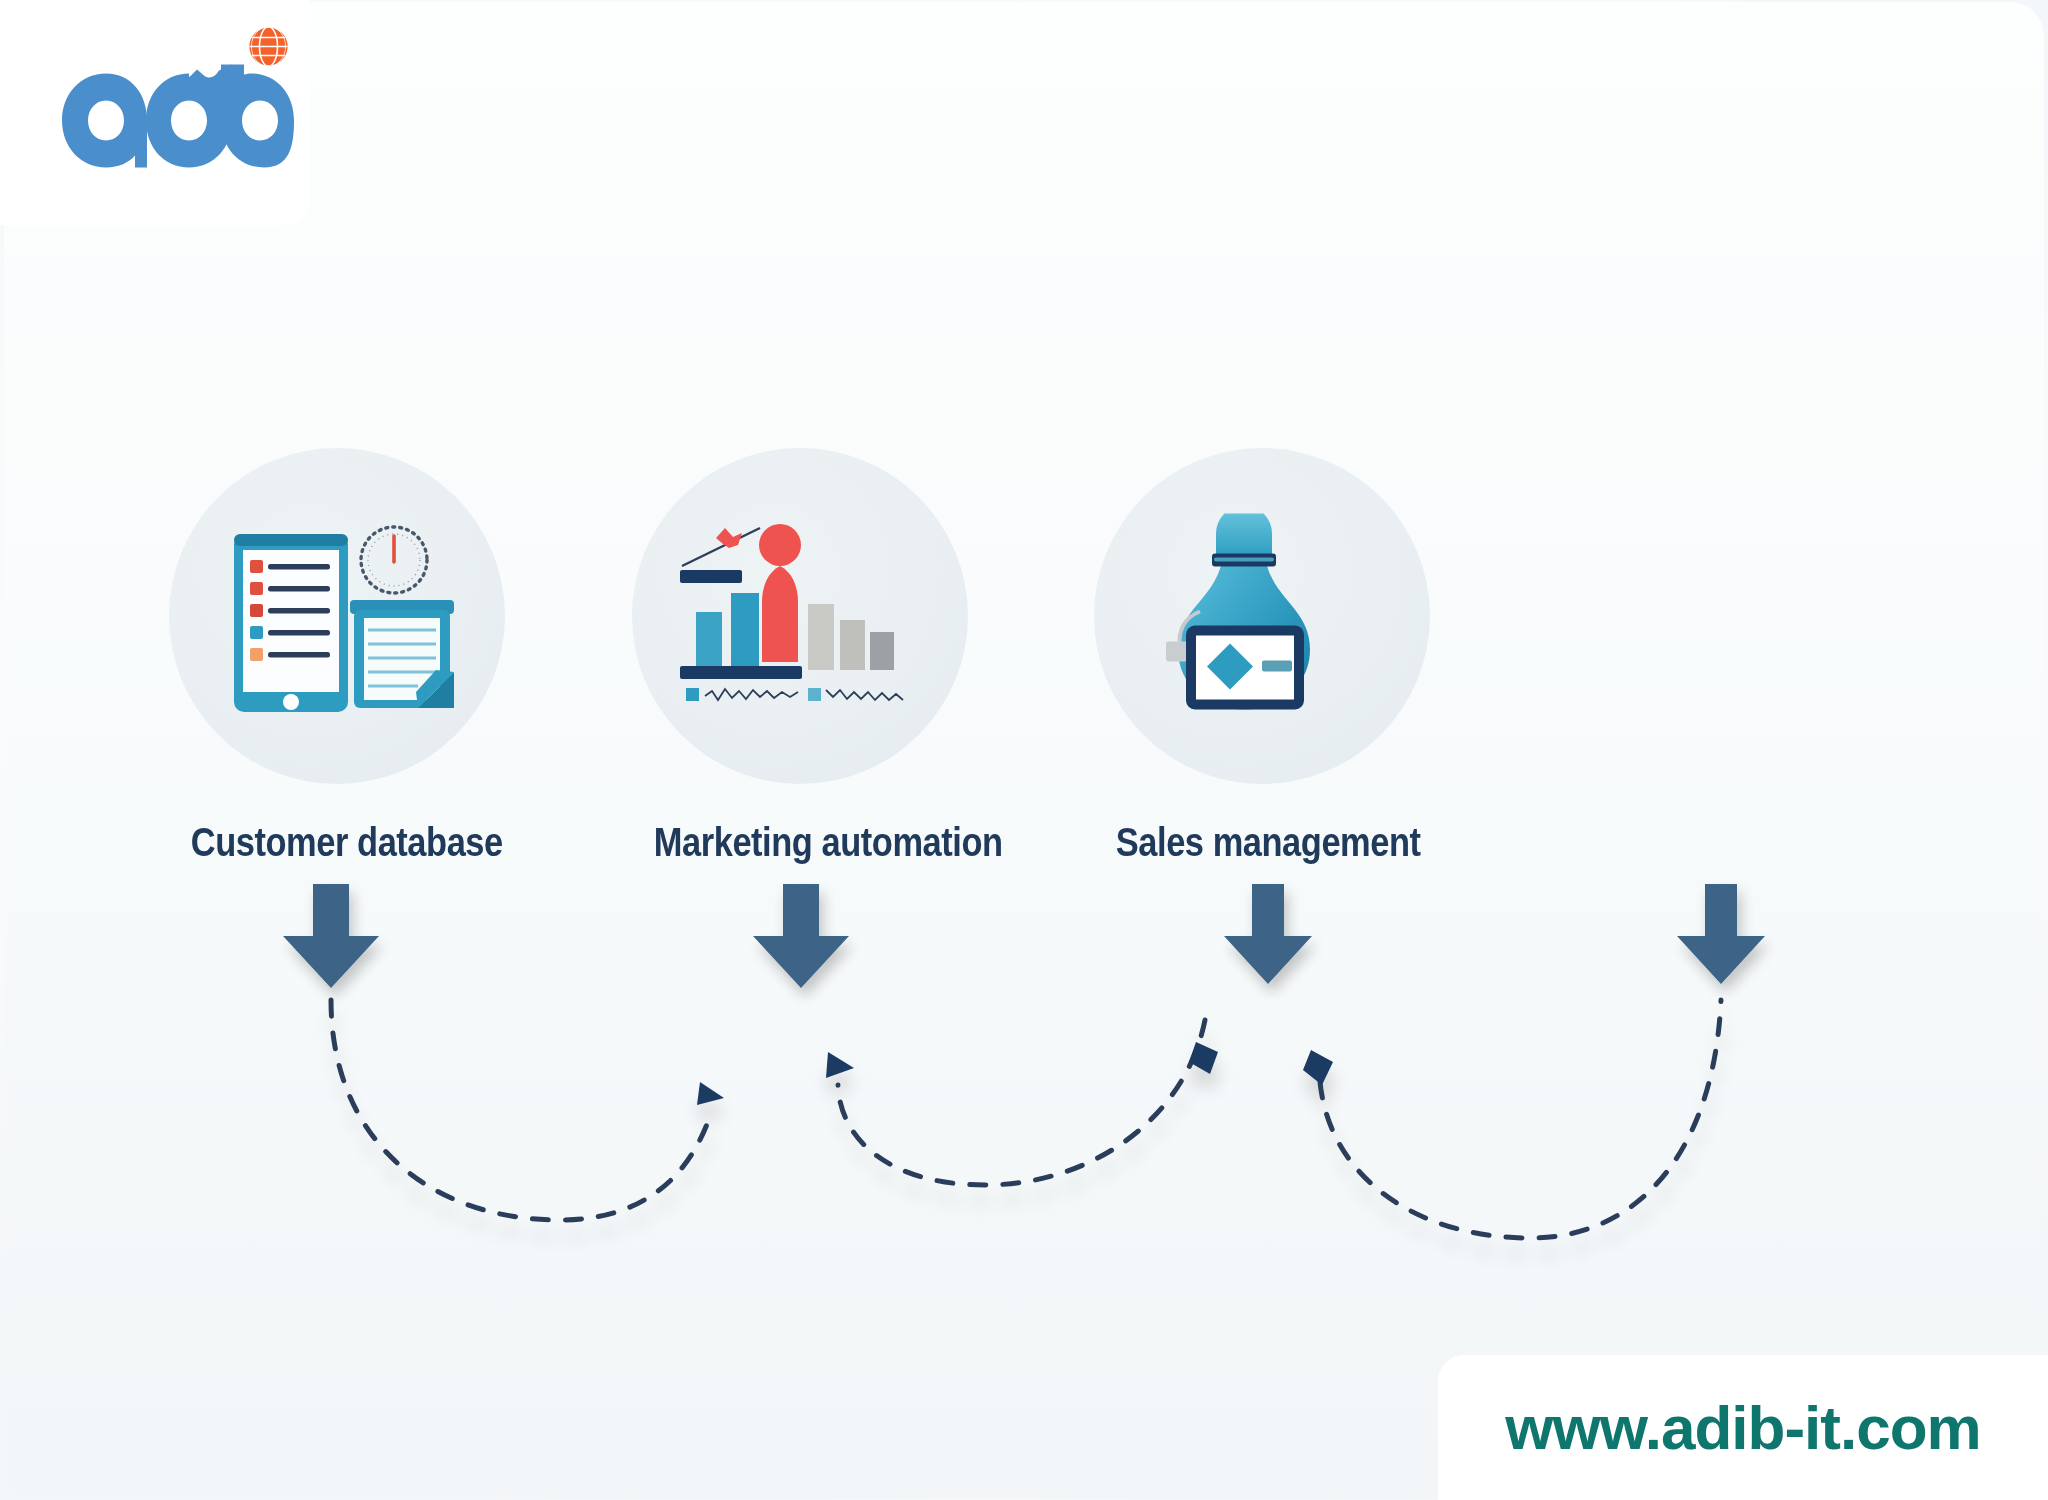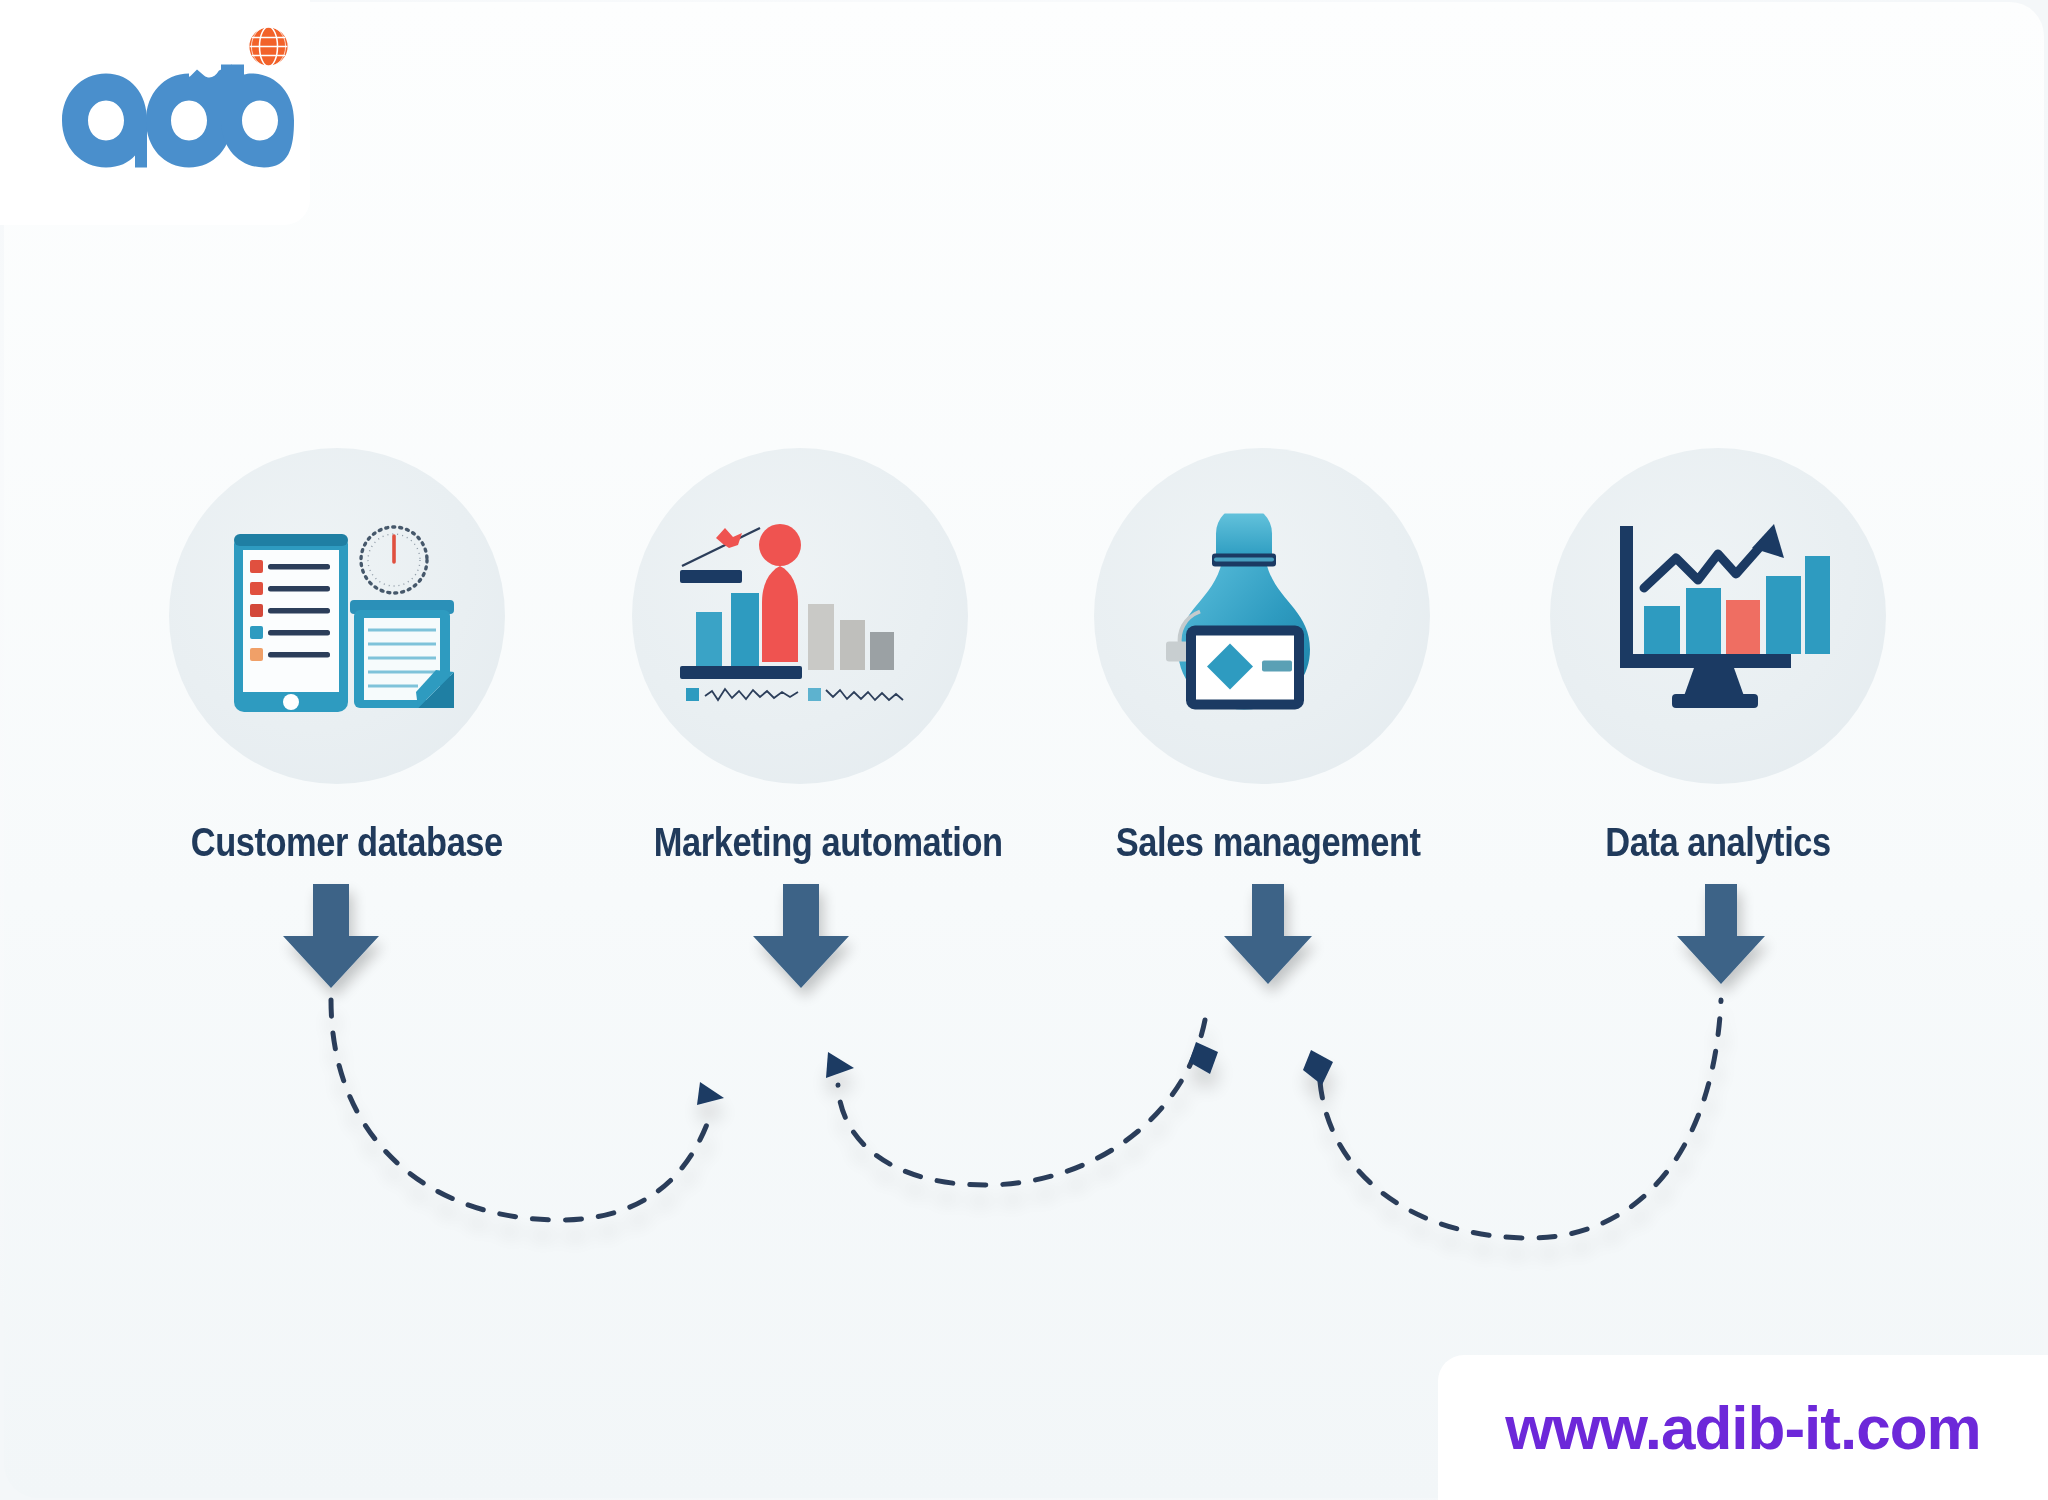--- a/index.html
+++ b/index.html
@@ -124,21 +124,21 @@
     border-top-left-radius: 26px;
     z-index: 40;
     display: flex;
     align-items: center;
     justify-content: center;
   }
   .site-url {
     font-family: "Liberation Sans", sans-serif;
     font-size: 62px;
     font-weight: 700;
-    color: #6d28d9;
+    color: #0f766e;
     letter-spacing: -1px;
   }
 </style>
 </head>
 <body>
 
 <div id="canvas"></div>
 
 <div id="stage">
 
@@ -289,41 +289,20 @@
           <rect x="34" y="112" width="118" height="84" rx="9" fill="#1b3a63"></rect>
           <rect x="44" y="122" width="98" height="64" fill="#ffffff"></rect>
           <path d="M78 130 L101 153 L78 176 L55 153 Z" fill="#2e9bc0"></path>
           <rect x="110" y="147" width="30" height="11" rx="2" fill="#5aa0b5"></rect>
         </g>
       </svg>
     </div>
     <div class="step-label">Sales management</div>
   </div>
 
-  <div class="step" style="left: 1548px;">
-    <div class="circle">
-      <svg class="glyph" width="224" height="196" viewBox="0 0 224 196">
-
-        <path d="M14 8 h13 v128 h158 v14 H14 Z" fill="#1b3a63"></path>
-
-        <rect x="38" y="88" width="36" height="48" fill="#2e9bc0"></rect>
-        <rect x="80" y="70" width="35" height="66" fill="#2e9bc0"></rect>
-        <rect x="120" y="82" width="34" height="54" fill="#ef6e62"></rect>
-        <rect x="160" y="58" width="35" height="78" fill="#2e9bc0"></rect>
-        <rect x="199" y="38" width="25" height="98" fill="#2e9bc0"></rect>
-
-        <polyline points="38,70 70,40 92,62 112,36 130,56 160,22" fill="none" stroke="#1b3a63" stroke-width="9" stroke-linejoin="round" stroke-linecap="round"></polyline>
-        <path d="M168 6 L178 40 L146 30 Z" fill="#1b3a63"></path>
-
-        <path d="M88 150 h40 l10 28 h-60 Z" fill="#1b3a63"></path>
-        <rect x="66" y="176" width="86" height="14" rx="4" fill="#1b3a63"></rect>
-      </svg>
-    </div>
-    <div class="step-label">Data analytics</div>
-  </div>
 
   <svg id="flow" viewBox="0 0 2048 1500">
     <defs>
       <filter id="softShadow" x="-60%" y="-60%" width="240%" height="240%">
         <feGaussianBlur in="SourceAlpha" stdDeviation="7"></feGaussianBlur>
         <feOffset dx="4" dy="9" result="off"></feOffset>
         <feComponentTransfer>
           <feFuncA type="linear" slope="0.22"></feFuncA>
         </feComponentTransfer>
         <feMerge>

